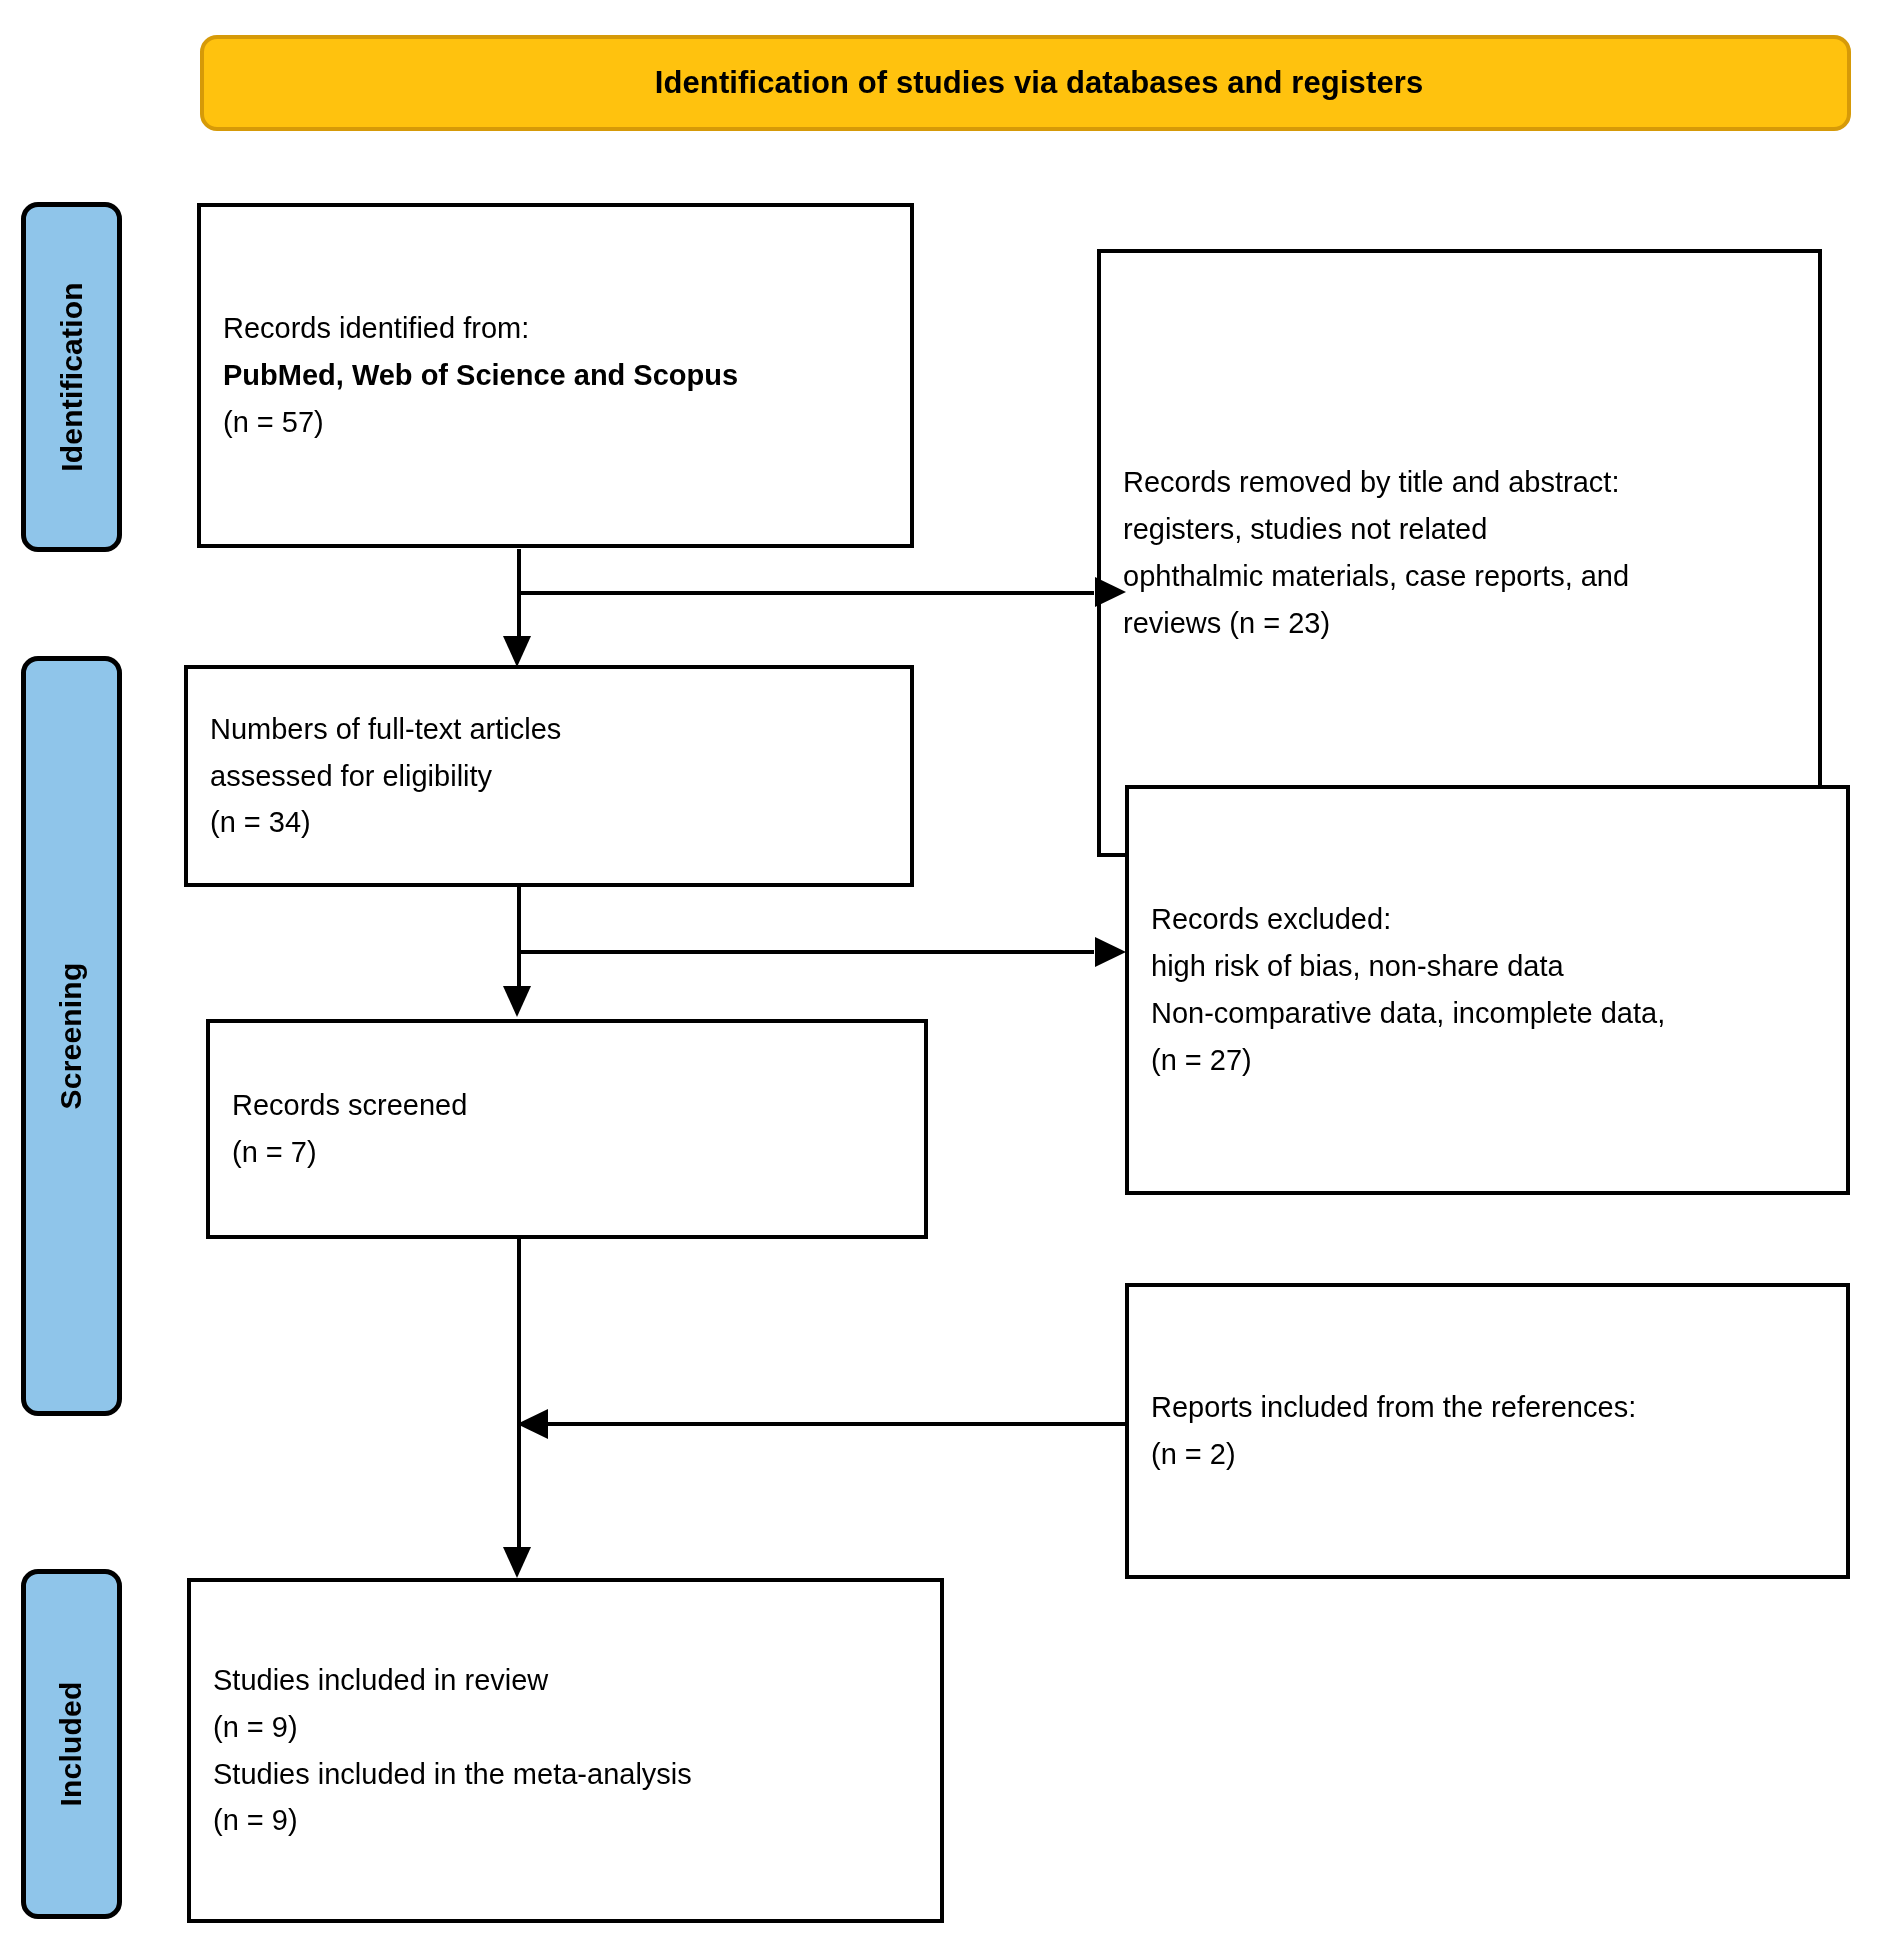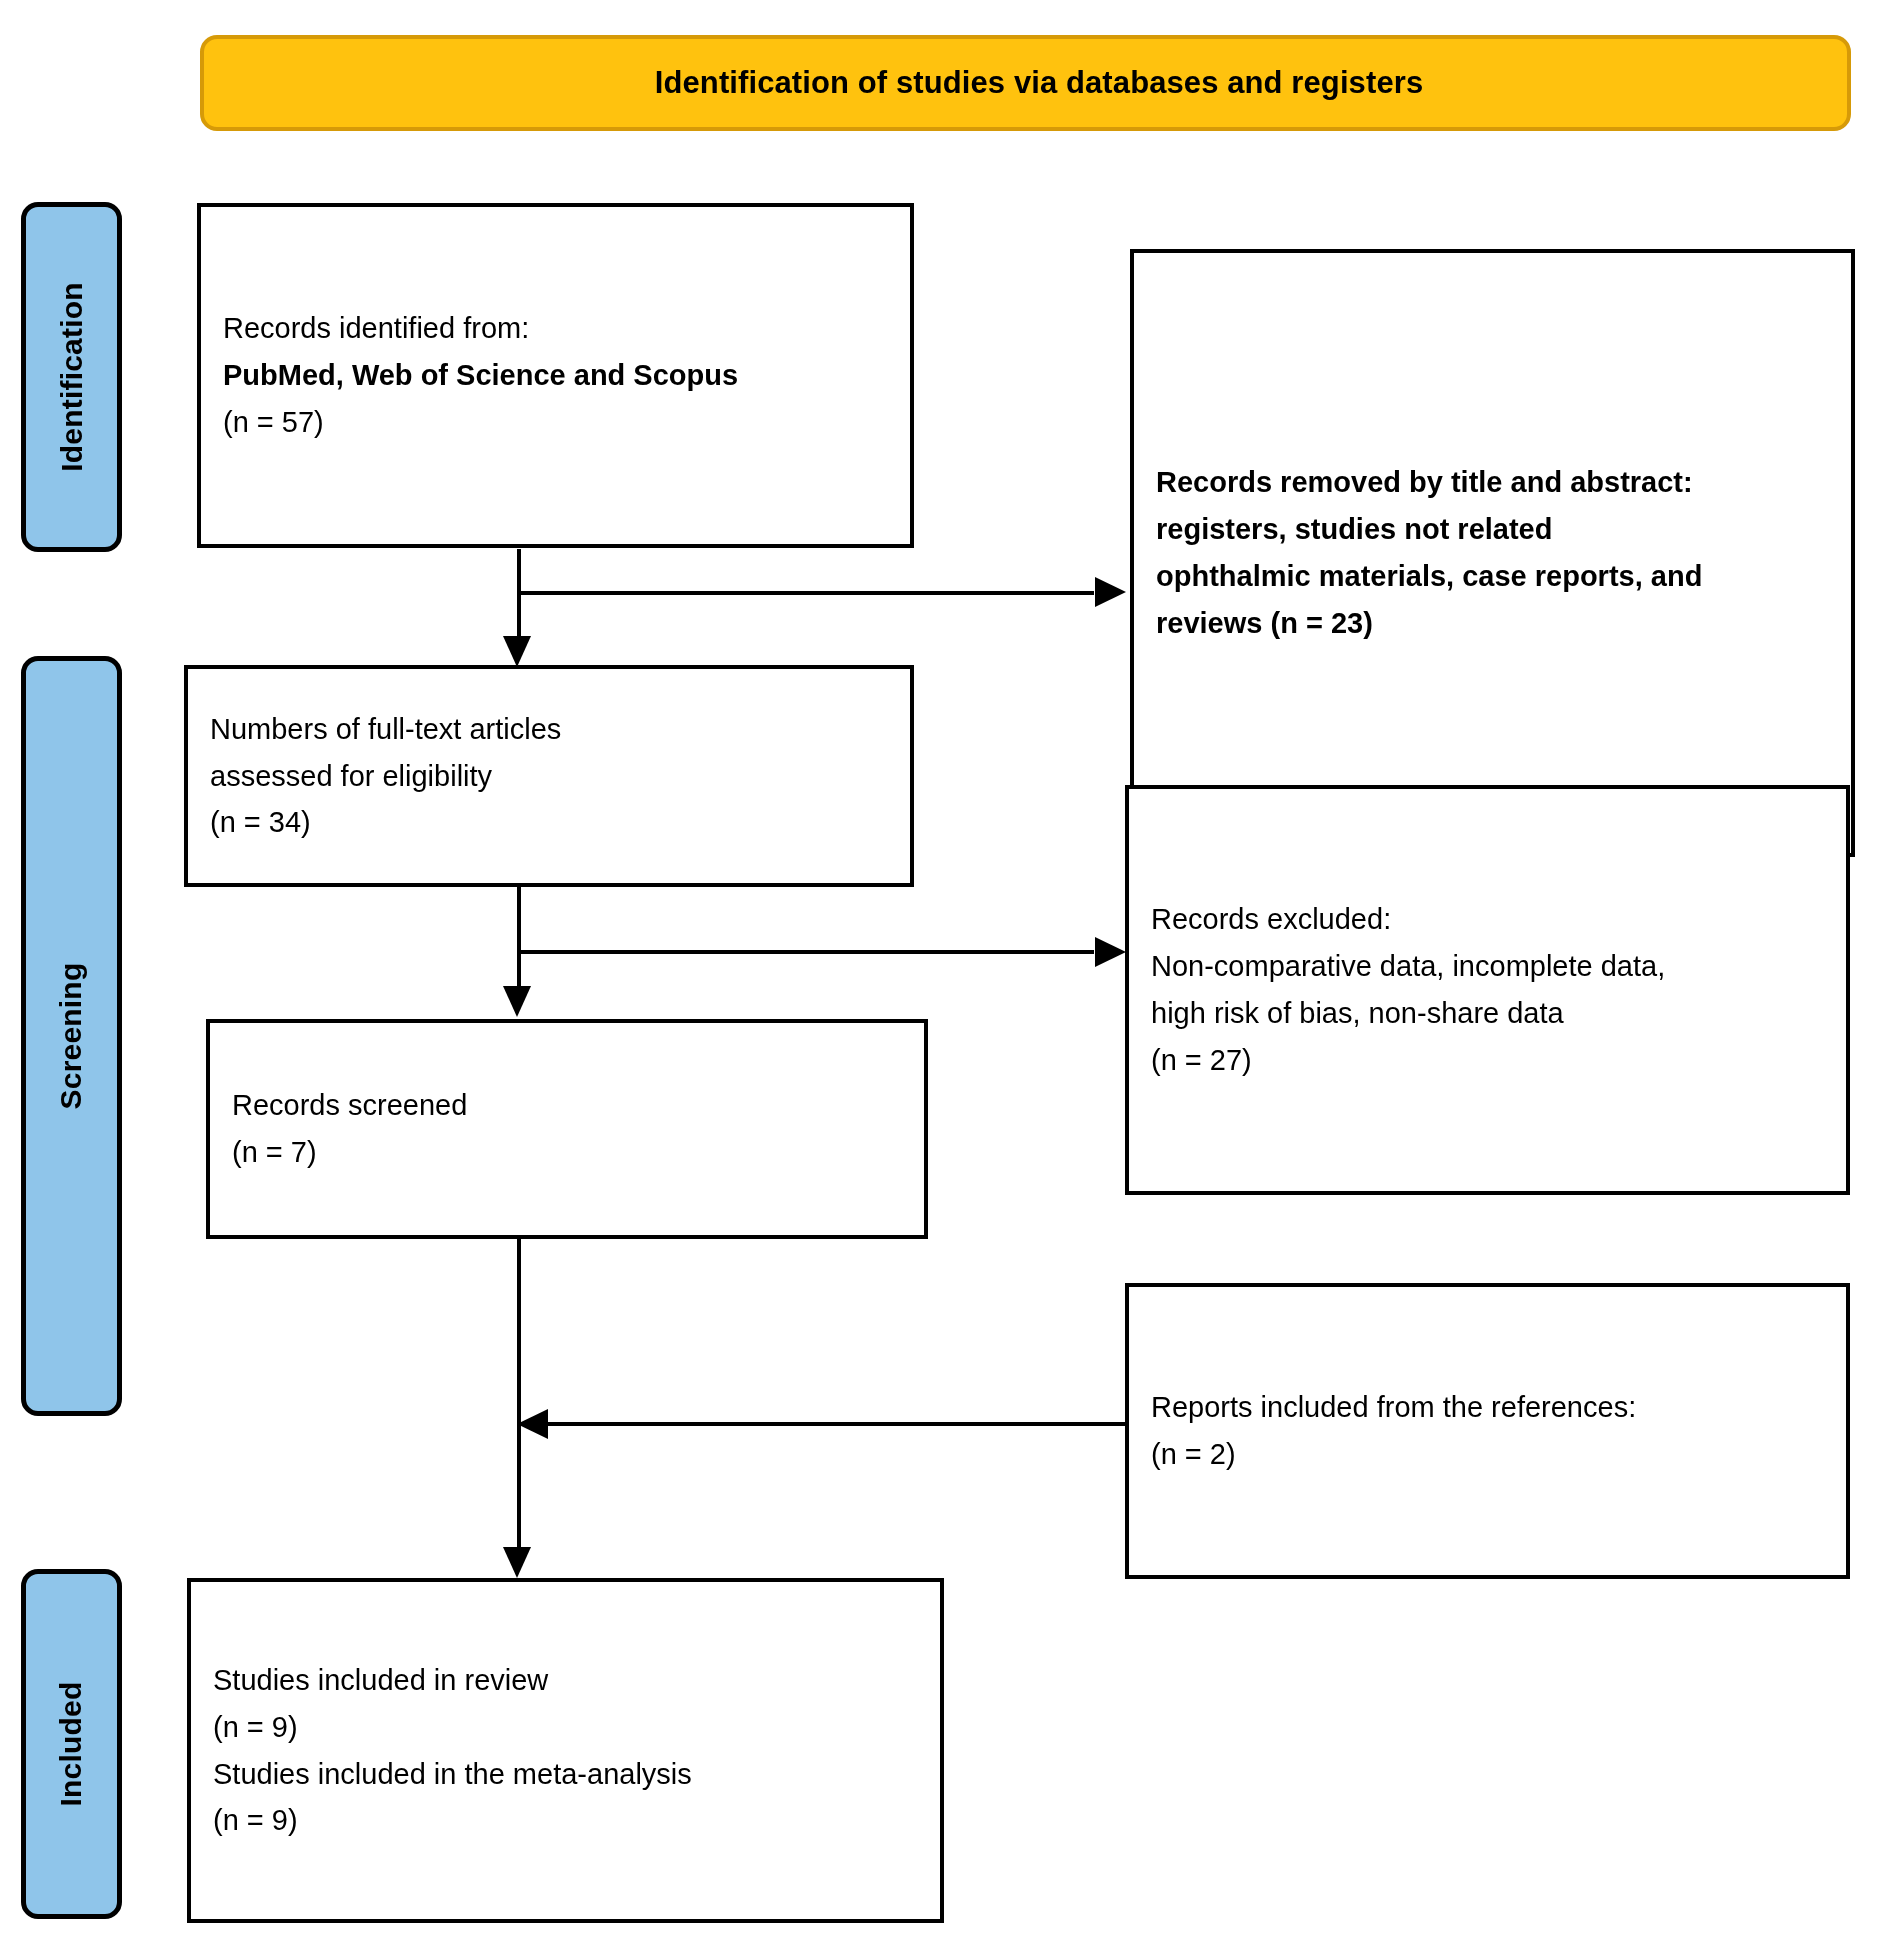--- a/index.html
+++ b/index.html
@@ -147,42 +147,42 @@
   </div>
 
   <div class="flow-box" style="left:197px; top:203px; width:717px; height:345px;">
     <div class="body">
       <p>Records identified from:</p>
       <p style="text-align:justify; text-justify:inter-word;font-weight:bold;">PubMed, Web of Science and Scopus</p>
       <p>(n = 57)</p>
     </div>
   </div>
 
-  <div class="flow-box just" style="left:1130px; top:249px; width:725px; height:608px;font-weight:bold;">
+  <div class="flow-box just" style="left:1097px; top:249px; width:725px; height:608px;">
     <div class="body">
       <p>Records removed by title and abstract:</p>
       <p>registers, studies not related</p>
       <p>ophthalmic materials, case reports, and</p>
       <p class="last">reviews (n = 23)</p>
     </div>
   </div>
 
   <div class="flow-box" style="left:184px; top:665px; width:730px; height:222px;">
     <div class="body">
       <p>Numbers of full-text articles</p>
       <p>assessed for eligibility</p>
       <p>(n = 34)</p>
     </div>
   </div>
 
   <div class="flow-box" style="left:1125px; top:785px; width:725px; height:410px;">
     <div class="body">
       <p>Records excluded:</p>
+      <p>high risk of bias, non-share data</p>
       <p>Non-comparative data, incomplete data,</p>
-      <p>high risk of bias, non-share data</p>
       <p>(n = 27)</p>
     </div>
   </div>
 
   <div class="flow-box" style="left:206px; top:1019px; width:722px; height:220px;">
     <div class="body">
       <p>Records screened</p>
       <p>(n = 7)</p>
     </div>
   </div>

